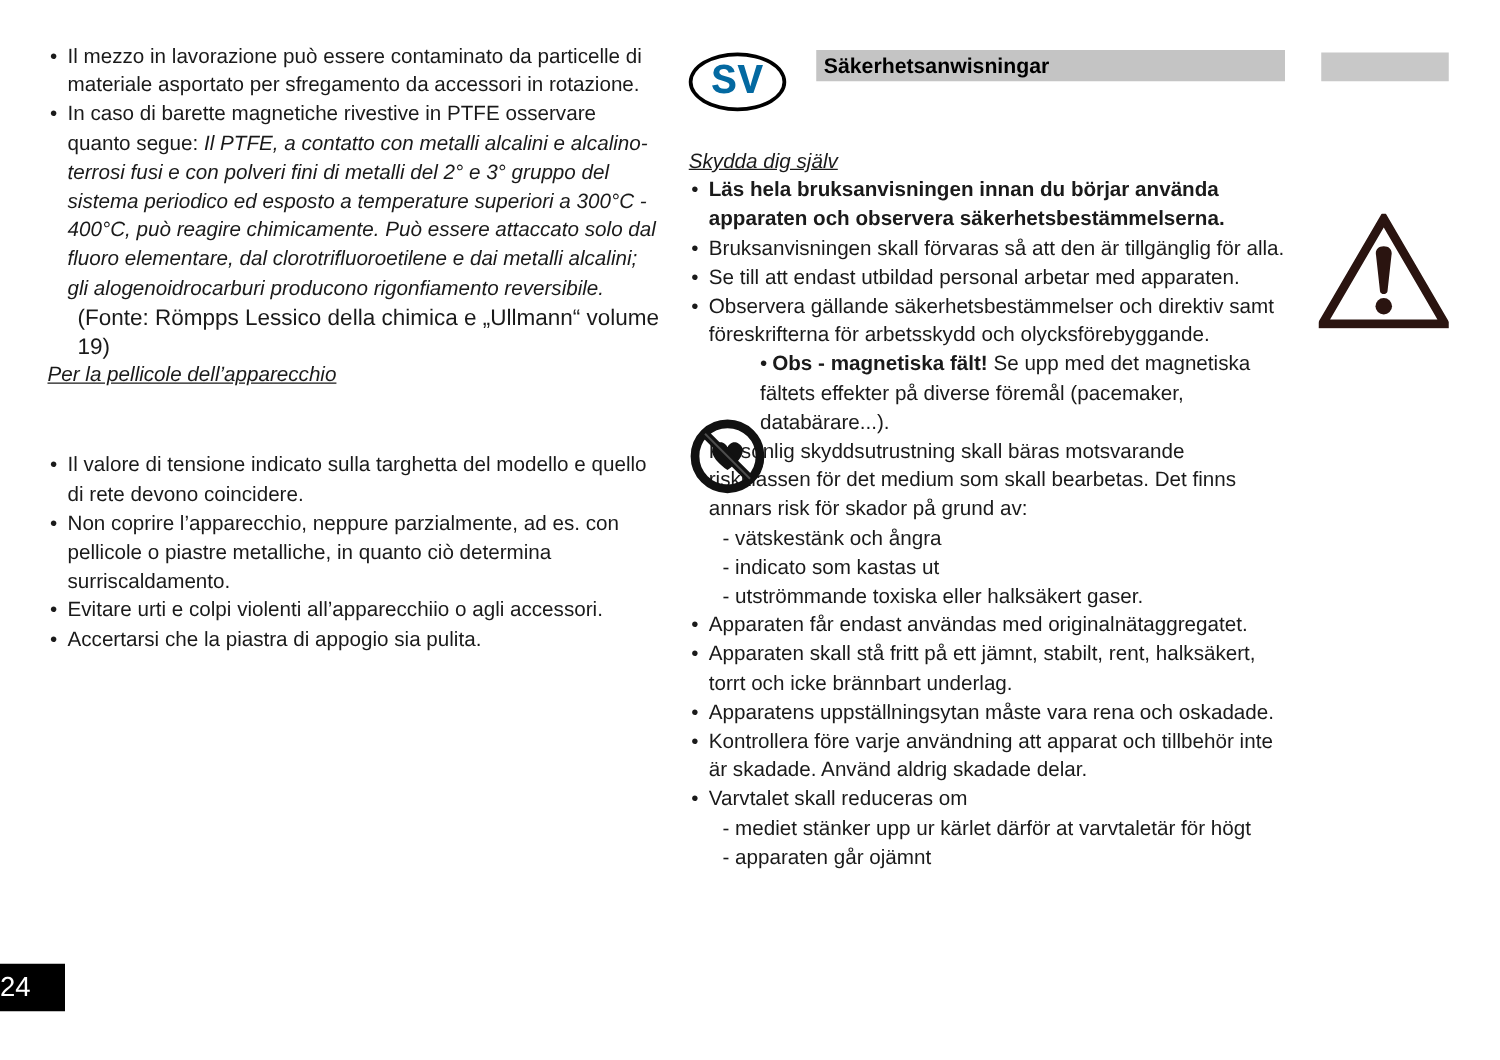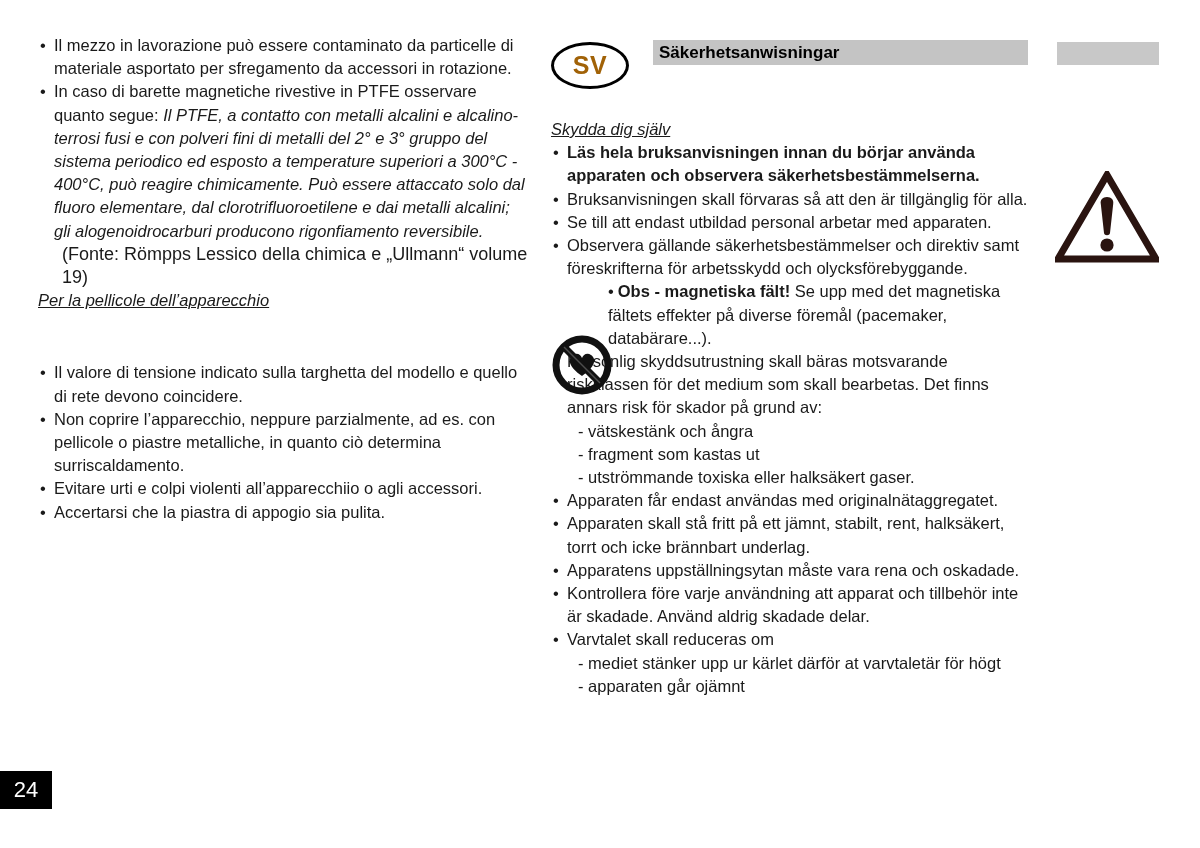--- a/index.html
+++ b/index.html
@@ -64,25 +64,26 @@
     position: absolute;
     left: 551px; top: 42px;
     width: 78px; height: 47px;
     border: 3px solid #000;
     border-radius: 50%;
     display: flex;
     align-items: center;
     justify-content: center;
   }
   .sv-oval span {
-    font-size: 25px;
+    font-size: 34px;
     font-weight: bold;
     letter-spacing: 0.5px;
     line-height: 1;
-    color: #a16207;
+    color: #0369a1;
+    font-family: Liberation Mono, monospace;
   }
 
   
   .title-bar {
     position: absolute;
     left: 653px; top: 40px;
     width: 375px; height: 25px;
     background: #c4c4c4;
   }
   .title-bar span {
@@ -127,21 +128,21 @@
   .magnet-note .dot { margin-right: 4px; }
 
   
   .page-num {
     position: absolute;
     left: 0px; top: 771px;
     width: 52px; height: 38px;
     background: #000;
     display: flex;
     align-items: center;
-    justify-content: center;
+    justify-content: flex-start;
   }
   .page-num span {
     color: #fff;
     font-size: 22px;
     line-height: 1;
   }
   .gap-c { height: 49px; }
 </style>
 </head>
 <body>
@@ -227,21 +228,21 @@
 
     <div class="magnet-note">
       <span class="dot">•</span><span class="bold">Obs - magnetiska fält!</span><span> Se upp med det magnetiska fältets effekter på diverse föremål (pacemaker, databärare...).</span>
     </div>
 
     <div class="bullet-list">
       <div class="bi">
         <span class="dot">•</span>
         <span class="txt">Personlig skyddsutrustning skall bäras motsvarande riskklassen för det medium som skall bearbetas. Det finns annars risk för skador på grund av:</span>
         <span class="dash-line">- vätskestänk och ångra</span>
-        <span class="dash-line">- fragment som kastas ut</span>
+        <span class="dash-line">- indicato som kastas ut</span>
         <span class="dash-line">- utströmmande toxiska eller halksäkert gaser.</span>
       </div>
       <div class="bi">
         <span class="dot">•</span>
         <span class="txt">Apparaten får endast användas med originalnätaggregatet.</span>
       </div>
       <div class="bi">
         <span class="dot">•</span>
         <span class="txt">Apparaten skall stå fritt på ett jämnt, stabilt, rent, halksäkert, torrt och icke brännbart underlag.</span>
       </div>

